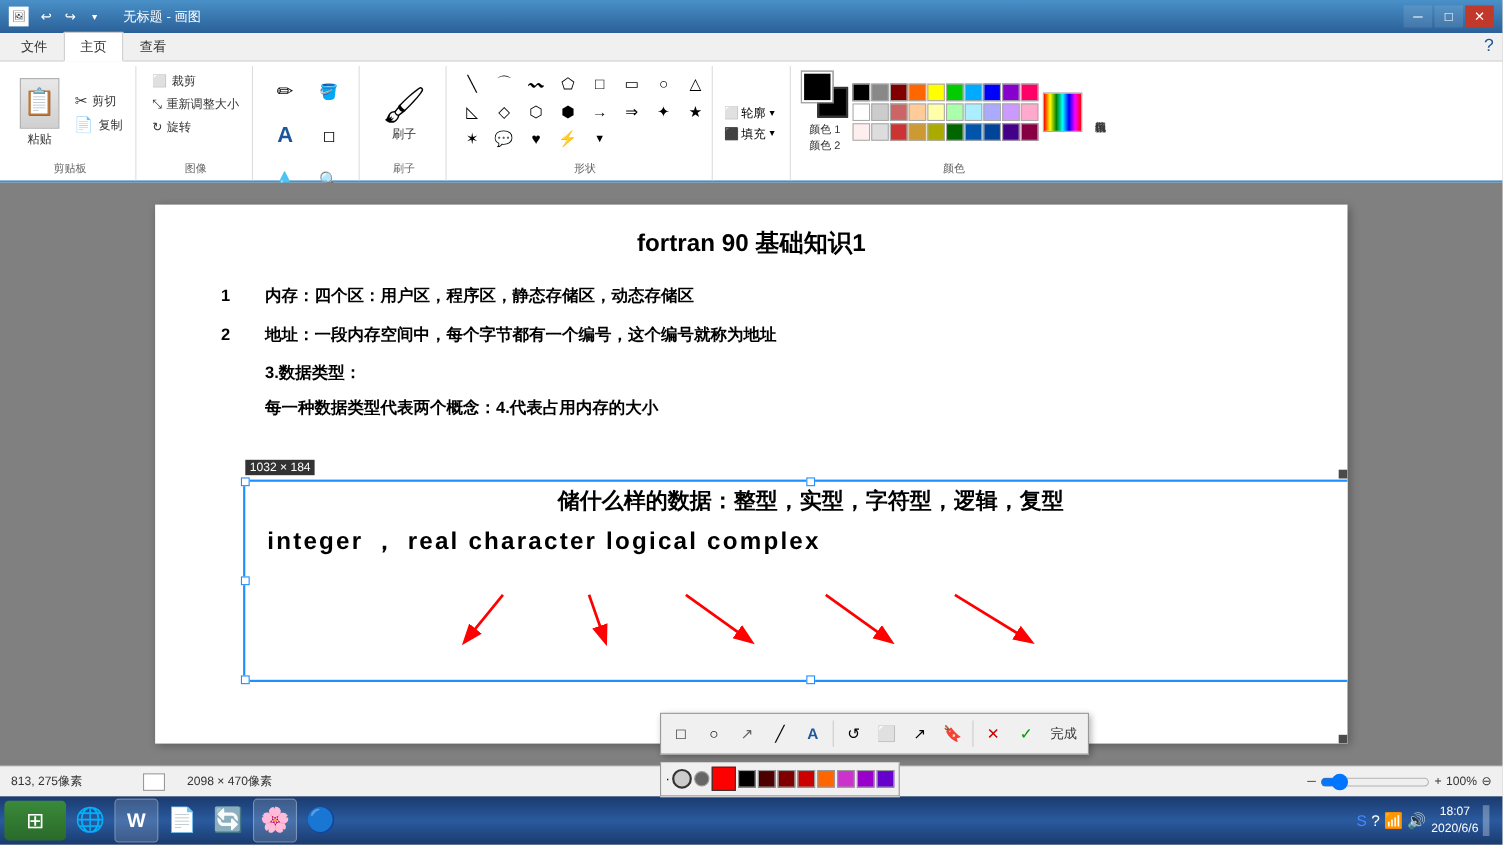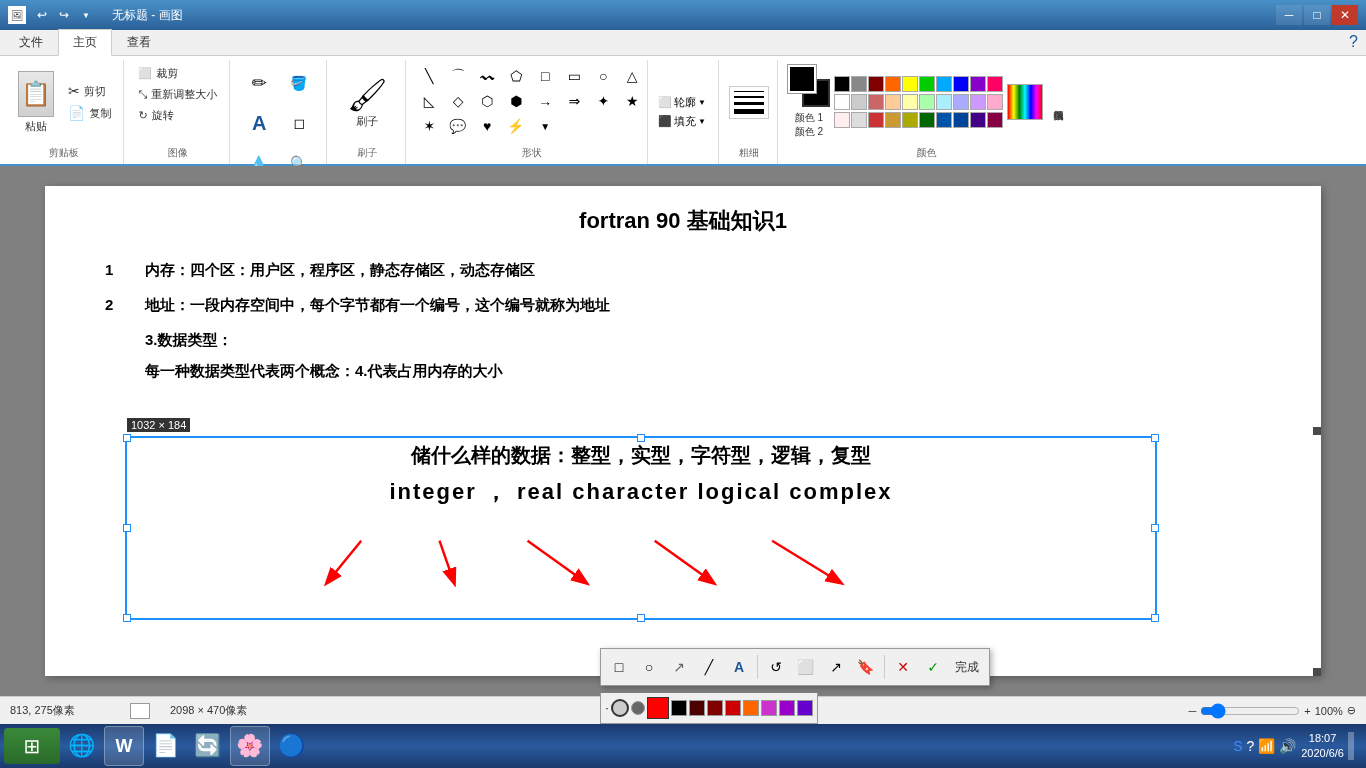--- a/index.html
+++ b/index.html
@@ -233,21 +233,21 @@
       overflow: auto;
       position: relative;
       display: flex;
       justify-content: center;
       padding: 20px;
     }
 
     #drawing-canvas {
       background: white;
       position: relative;
-      width: 1276px;
+      width: 1084px;
       min-height: 470px;
       box-shadow: 2px 2px 8px rgba(0,0,0,0.3);
       overflow: hidden;
     }
 
     .canvas-content {
       padding: 20px 60px;
       font-family: 'SimSun', 'Microsoft YaHei', sans-serif;
     }
 
@@ -627,33 +627,20 @@
         <span style="font-size:8px;">▼</span>
       </div>
       <div class="of-btn">
         <span>⬛</span>
         <span>填充</span>
         <span style="font-size:8px;">▼</span>
       </div>
     </div>
   </div>
 
-  <div class="ribbon-group">
-    <div class="ribbon-group-content">
-      <div class="size-selector">
-        <div class="size-lines">
-          <div class="size-line" style="height:1px;width:30px;"></div>
-          <div class="size-line" style="height:2px;width:30px;"></div>
-          <div class="size-line" style="height:3px;width:30px;"></div>
-          <div class="size-line" style="height:5px;width:30px;"></div>
-        </div>
-      </div>
-    </div>
-    <div class="ribbon-group-label">粗细</div>
-  </div>
 
   <div class="ribbon-group" style="border-right:none;">
     <div class="ribbon-group-content">
       <div class="color-selector">
         <div style="position:relative;width:42px;height:42px;cursor:pointer;">
           <div style="width:28px;height:28px;background:#000;border:2px solid #333;position:absolute;bottom:0;right:0;"></div>
           <div style="width:28px;height:28px;background:#000;border:2px solid #fff;outline:1px solid #999;position:absolute;top:0;left:0;"></div>
         </div>
         <div style="display:flex;flex-direction:column;gap:0;">
           <div class="color-label">颜色 1</div>
@@ -756,21 +743,21 @@
         <line x1="530" y1="105" x2="590" y2="148" stroke="red" stroke-width="2.5" marker-end="url(#arrowhead)"></line>
 
         <line x1="650" y1="105" x2="720" y2="148" stroke="red" stroke-width="2.5" marker-end="url(#arrowhead)"></line>
         <defs>
           <marker id="arrowhead" markerWidth="8" markerHeight="8" refX="6" refY="3" orient="auto">
             <path d="M0,0 L0,6 L8,3 z" fill="red"></path>
           </marker>
         </defs>
       </svg>
 
-      <div style="padding: 4px 20px; font-size: 22px; font-weight: bold; text-align: center; letter-spacing: 2px;">integer ，  real  character   logical    complex</div>
+      <div style="padding: 4px 20px; font-size: 22px; font-weight: bold; text-align: left; letter-spacing: 2px;">integer ，  real  character   logical    complex</div>
     </div>
 
     <div class="canvas-resize-dot crd-br"></div>
     <div class="canvas-resize-dot crd-bm"></div>
     <div class="canvas-resize-dot crd-mr"></div>
 
   </div>
 </div>
 
 <div id="float-toolbar">

